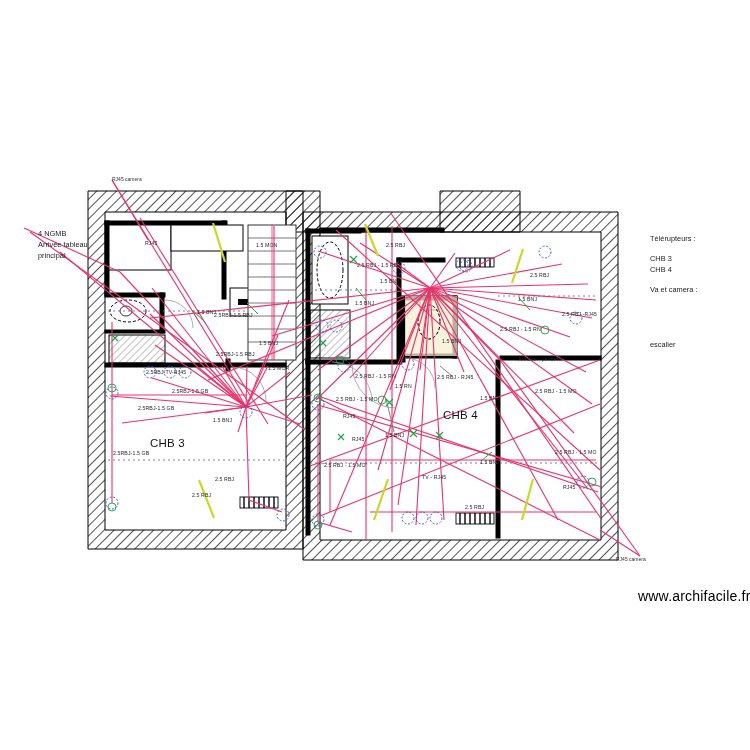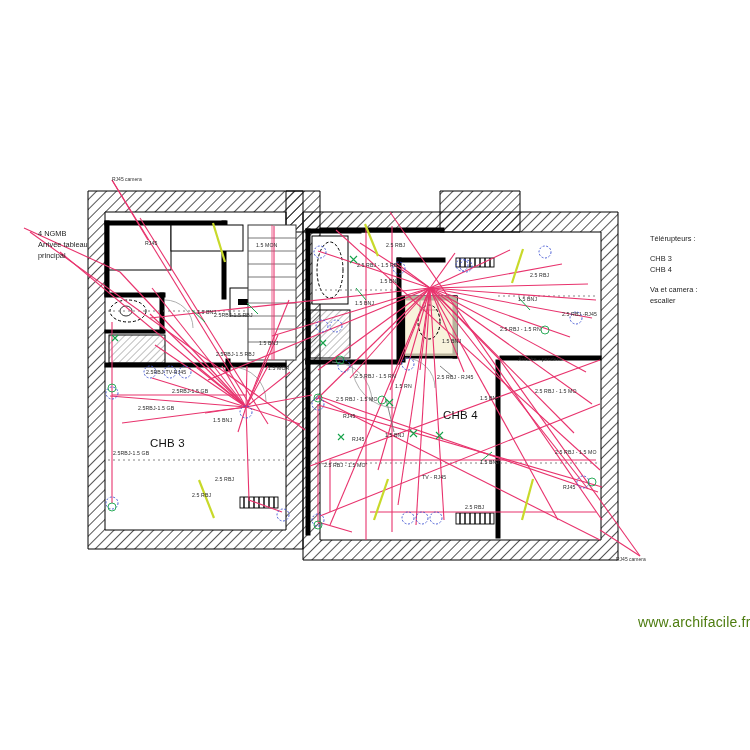--- a/index.html
+++ b/index.html
@@ -4,21 +4,21 @@
 <style>
   html,body{margin:0;padding:0;background:#ffffff;}
   body{width:750px;height:750px;overflow:hidden;
        font-family:"Liberation Sans","DejaVu Sans",sans-serif;color:#1a1a1a;}
   #stage{position:relative;width:750px;height:750px;background:#fff;}
   svg#plan{position:absolute;left:0;top:0;width:750px;height:750px;}
   .lbl{position:absolute;font-size:5.2px;color:#2b2b2b;white-space:nowrap;
        letter-spacing:.1px;line-height:1.15;}
   .lbl.big{font-size:11.5px;color:#111;letter-spacing:.2px;}
   .side{position:absolute;font-size:7.4px;color:#1d1d1d;line-height:1.5;white-space:pre-line;}
-  .wm{position:absolute;font-size:14px;color:#4d7c0f;letter-spacing:.2px;margin-top:26px;}
+  .wm{position:absolute;font-size:14px;color:#000000;letter-spacing:.2px;}
   .tiny{position:absolute;font-size:5px;color:#333;white-space:nowrap;}
 </style>
 </head>
 <body>
 
 <div id="stage">
 
   <svg id="plan" viewBox="0 0 750 750">
     <defs>
       <pattern id="hatch" width="7" height="7" patternTransform="rotate(45)" patternUnits="userSpaceOnUse">
@@ -306,21 +306,21 @@
 Arrivée tableau
 principal</div>
   <div class="tiny" style="left:112px;top:176px;">RJ45 camera</div>
   <div class="tiny" style="left:616px;top:556px;">RJ45 camera</div>
 
   <div style="position:absolute;left:650px;top:233px;">
     <div class="side" style="position:static;">Télérupteurs :</div>
     <div class="side" style="position:static;margin-top:9px;">CHB 3</div>
     <div class="side" style="position:static;">CHB 4</div>
     <div class="side" style="position:static;margin-top:9px;">Va et camera :</div>
-    <div class="side" style="position:static;">escalier</div>
+    <div class="side" style="position:static;margin-top:44px;">escalier</div>
   </div>
 
   <div id="cable-layer">
       <div class="lbl" style="left: 145px; top: 241px;">RJ45</div>
       <div class="lbl" style="left: 256px; top: 243px;">1.5 MON</div>
       <div class="lbl" style="left: 197px; top: 310px;">1.5 BNJ</div>
       <div class="lbl" style="left: 214px; top: 313px;">2.5RBJ-1.5 RBJ</div>
       <div class="lbl" style="left: 259px; top: 341px;">1.5 BNJ</div>
       <div class="lbl" style="left: 268px; top: 366px;">1.5 MOR</div>
       <div class="lbl" style="left: 216px; top: 352px;">2.5RBJ-1.5 RBJ</div>

